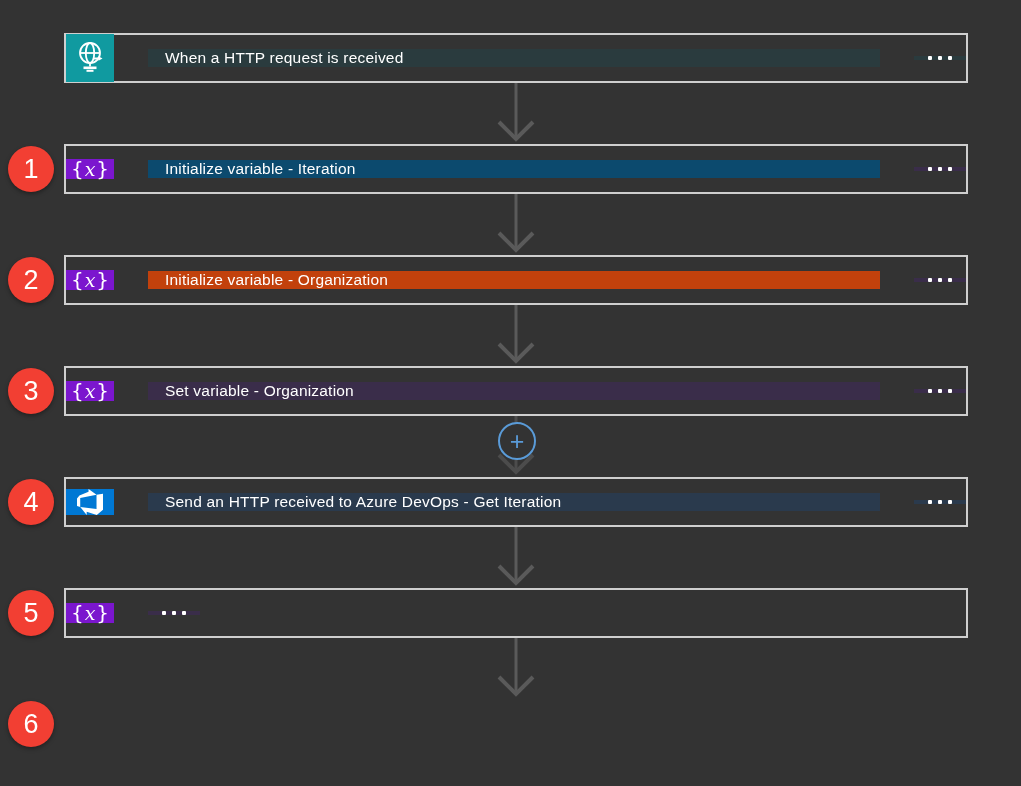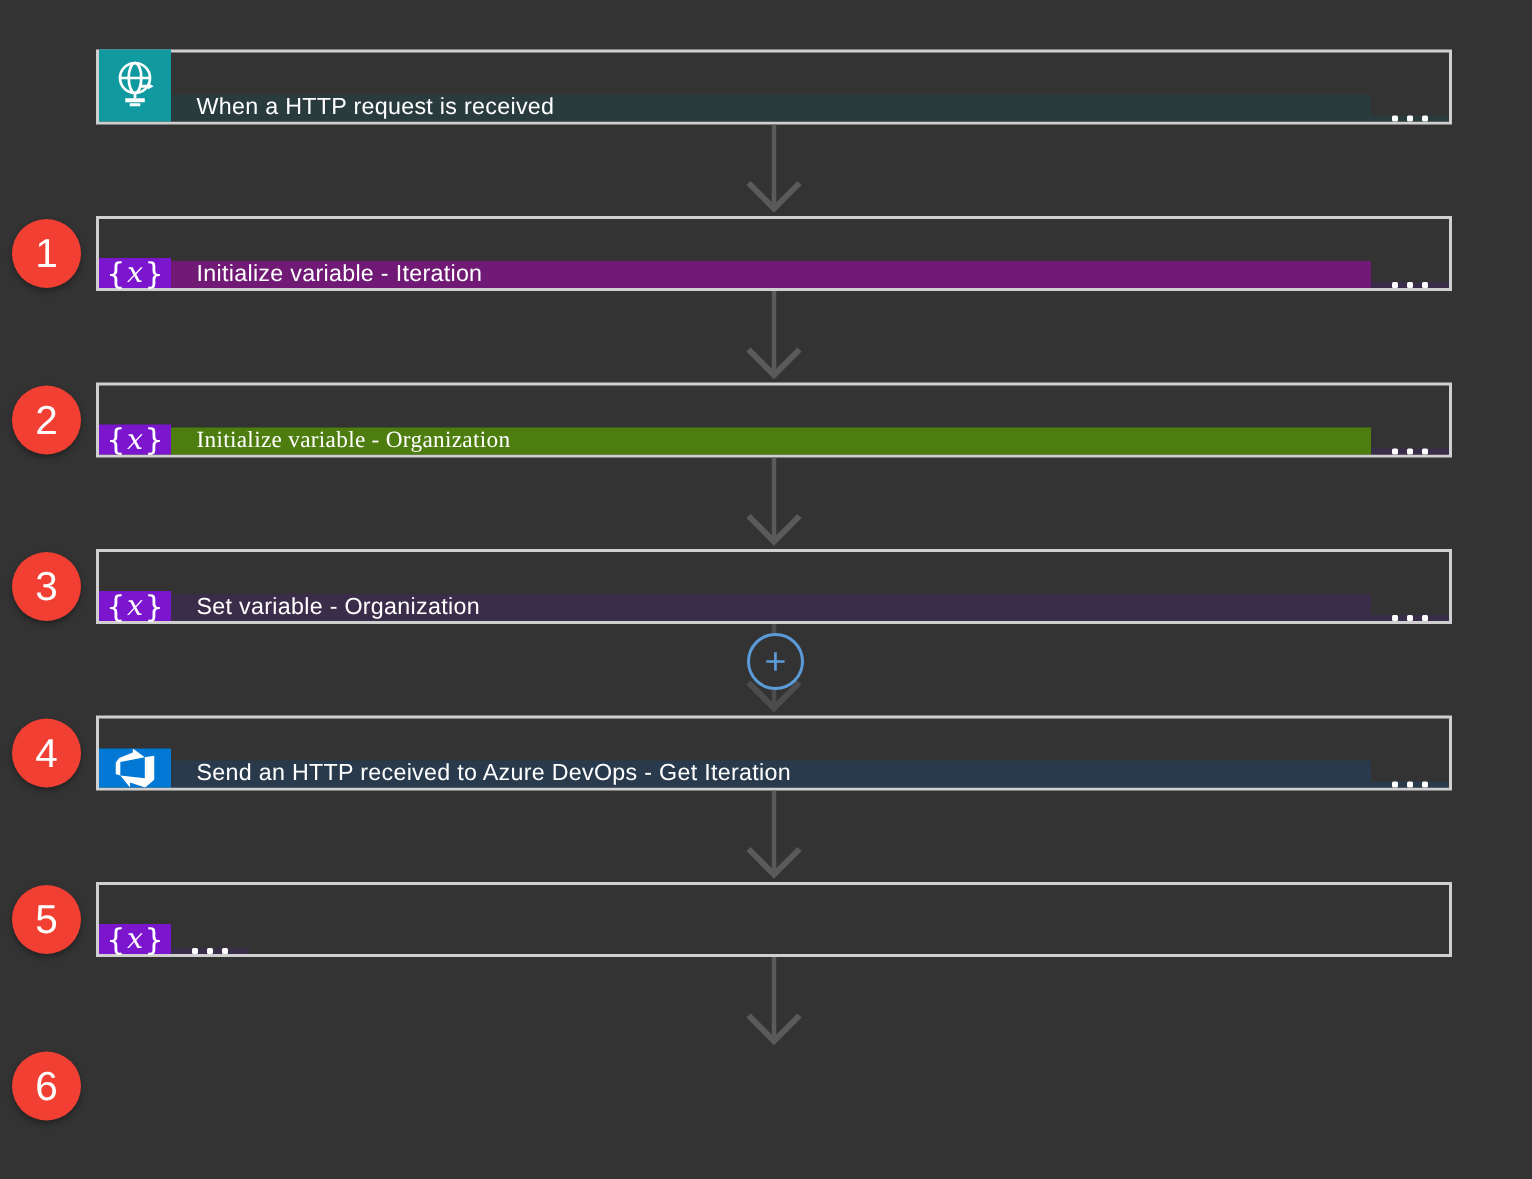--- a/index.html
+++ b/index.html
@@ -10,21 +10,21 @@
   
   .badge{
     position:absolute;left:8px;width:46px;height:46px;border-radius:50%;
     color:#ffffff;font-size:27px;display:flex;align-items:center;justify-content:center;
     box-shadow:0 2px 4px rgba(0,0,0,.35);
   }
   
   .card{
     position:absolute;left:64px;width:904px;height:50px;
     border:2px solid #cfcfcf;box-sizing:border-box;
-    display:flex;align-items:flex-end;cursor:pointer;
+    display:flex;align-items:center;cursor:pointer;gap:34px;
   }
   .icon{
     width:48px;flex:0 0 48px;display:flex;align-items:center;justify-content:center;
     color:#ffffff;
   }
   .vicon{font-size:20px;color:#fff;display:flex;align-items:center;line-height:1;}
   .vicon .x{font-family:"DejaVu Serif",serif;font-style:italic;font-size:19px;padding:0 1px;}
   .vicon .brace{font-family:"DejaVu Sans",sans-serif;font-size:20px;font-weight:400;}
   .label{
     flex:1;display:flex;align-items:center;color:#ffffff;
@@ -79,21 +79,21 @@
 
   <div class="badge" style="top: 146px; background-color: rgb(242, 63, 51);">1</div>
   <div class="card" style="top:144px">
     <div class="icon" style="background-color: rgb(123, 22, 206);">
       <span class="vicon">
           <span class="brace">{</span>
           <span class="x">x</span>
           <span class="brace">}</span>
         </span>
     </div>
-    <div class="label" style="background-color: #701a75;">Initialize variable - Iteration</div>
+    <div class="label" style="background-color: #0c4a6e;">Initialize variable - Iteration</div>
     <button class="menu" style="background-color: rgb(58, 45, 74);">
         <i></i>
         <i></i>
         <i></i>
       </button>
   </div>
 
   <svg class="connector" style="top:194px">
     <line x1="22" y1="0" x2="22" y2="53" stroke="#5a5a5a" stroke-width="3"></line>
     <polyline points="5,39 22,56 39,39" fill="none" stroke="#5a5a5a" stroke-width="4"></polyline>
@@ -101,21 +101,21 @@
 
   <div class="badge" style="top: 257px; background-color: rgb(242, 63, 51);">2</div>
   <div class="card" style="top:255px">
     <div class="icon" style="background-color: rgb(123, 22, 206);">
       <span class="vicon">
           <span class="brace">{</span>
           <span class="x">x</span>
           <span class="brace">}</span>
         </span>
     </div>
-    <div class="label" style="background-color: #4d7c0f; font-family: Liberation Serif, serif;">Initialize variable - Organization</div>
+    <div class="label" style="background-color: #c2410c;">Initialize variable - Organization</div>
     <button class="menu" style="background-color: rgb(58, 45, 74);">
         <i></i>
         <i></i>
         <i></i>
       </button>
   </div>
 
   <svg class="connector" style="top:305px">
     <line x1="22" y1="0" x2="22" y2="53" stroke="#5a5a5a" stroke-width="3"></line>
     <polyline points="5,39 22,56 39,39" fill="none" stroke="#5a5a5a" stroke-width="4"></polyline>

